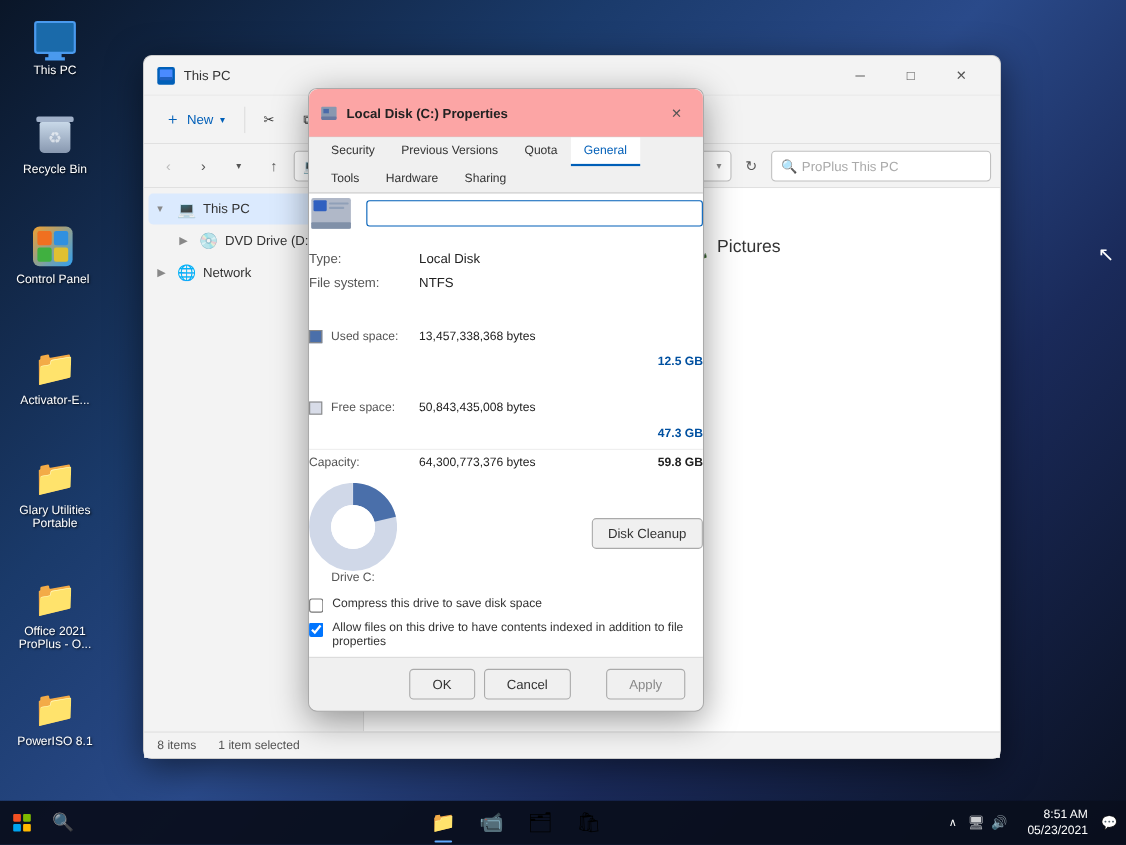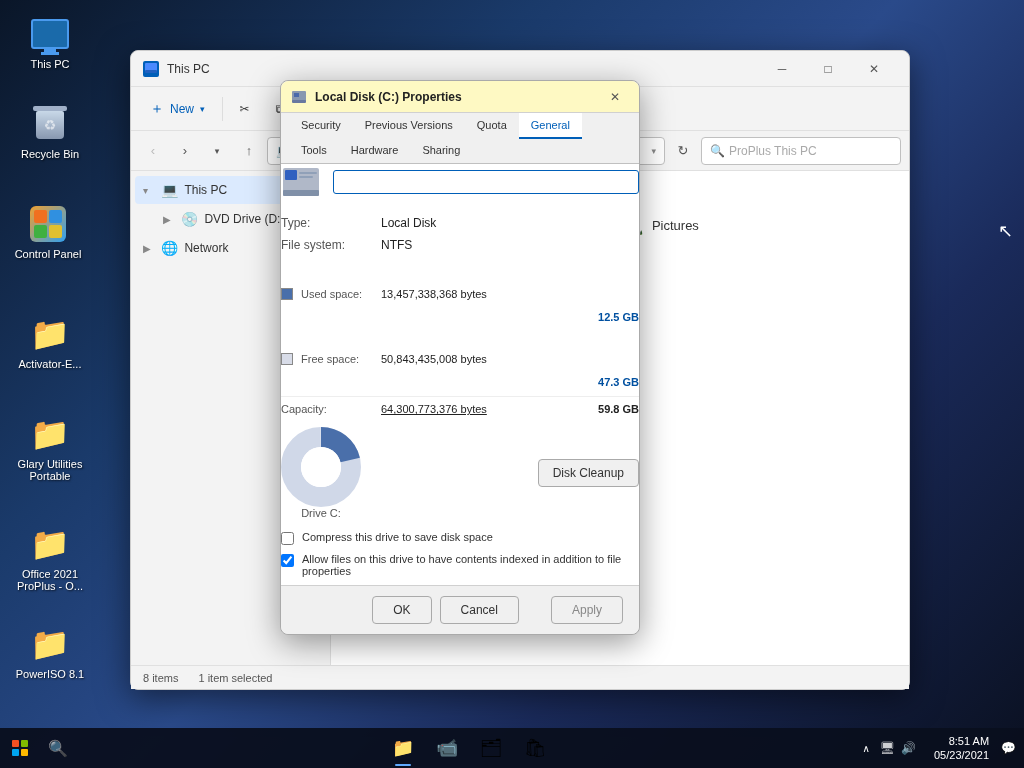--- a/index.html
+++ b/index.html
@@ -366,21 +366,21 @@
       width: 130px;
       height: 36px;
       display: flex;
       align-items: center;
       gap: 8px;
       padding: 0 8px;
       border-radius: 4px;
       cursor: pointer;
     }
     .folder-icon { font-size: 20px; }
-    .folder-label { font-size: 13px; color: #333; }
+    .folder-label { font-size: 16px; color: #333; }
 
     .drives-section { margin-top: 4px; }
     .drive-item {
       width: 160px;
       height: 70px;
       border: 1px solid #ddd;
       border-radius: 4px;
       padding: 8px;
       cursor: pointer;
       background: white;
@@ -428,22 +428,22 @@
       width: 360px;
       background: #f0f0f0;
       border: 1px solid #aaa;
       border-radius: 8px;
       box-shadow: 0 8px 32px rgba(0,0,0,0.4);
       z-index: 200;
       display: flex;
       flex-direction: column;
     }
     .dialog-title-bar {
-      height: 32px;
-      background: #fef9c3;
+      height: 44px;
+      background: #fca5a5;
       border-radius: 8px 8px 0 0;
       display: flex;
       align-items: center;
       padding: 0 10px;
       gap: 8px;
       border-bottom: 1px solid #d0d0d0;
     }
     .dialog-icon {
       width: 16px;
       height: 16px;
@@ -547,21 +547,21 @@
 
     .capacity-row {
       display: flex;
       align-items: center;
       margin-top: 8px;
       font-size: 11px;
       padding-top: 6px;
       border-top: 1px solid #eee;
     }
     .cap-label { width: 100px; color: #555; }
-    .cap-bytes { flex: 1; color: #222; text-decoration: underline; }
+    .cap-bytes { flex: 1; color: #222; }
     .cap-gb { width: 55px; text-align: right; color: #222; font-weight: 600; }
 
     
     .pie-section {
       display: flex;
       align-items: center;
       justify-content: space-between;
       margin: 12px 0;
     }
     .pie-container {

